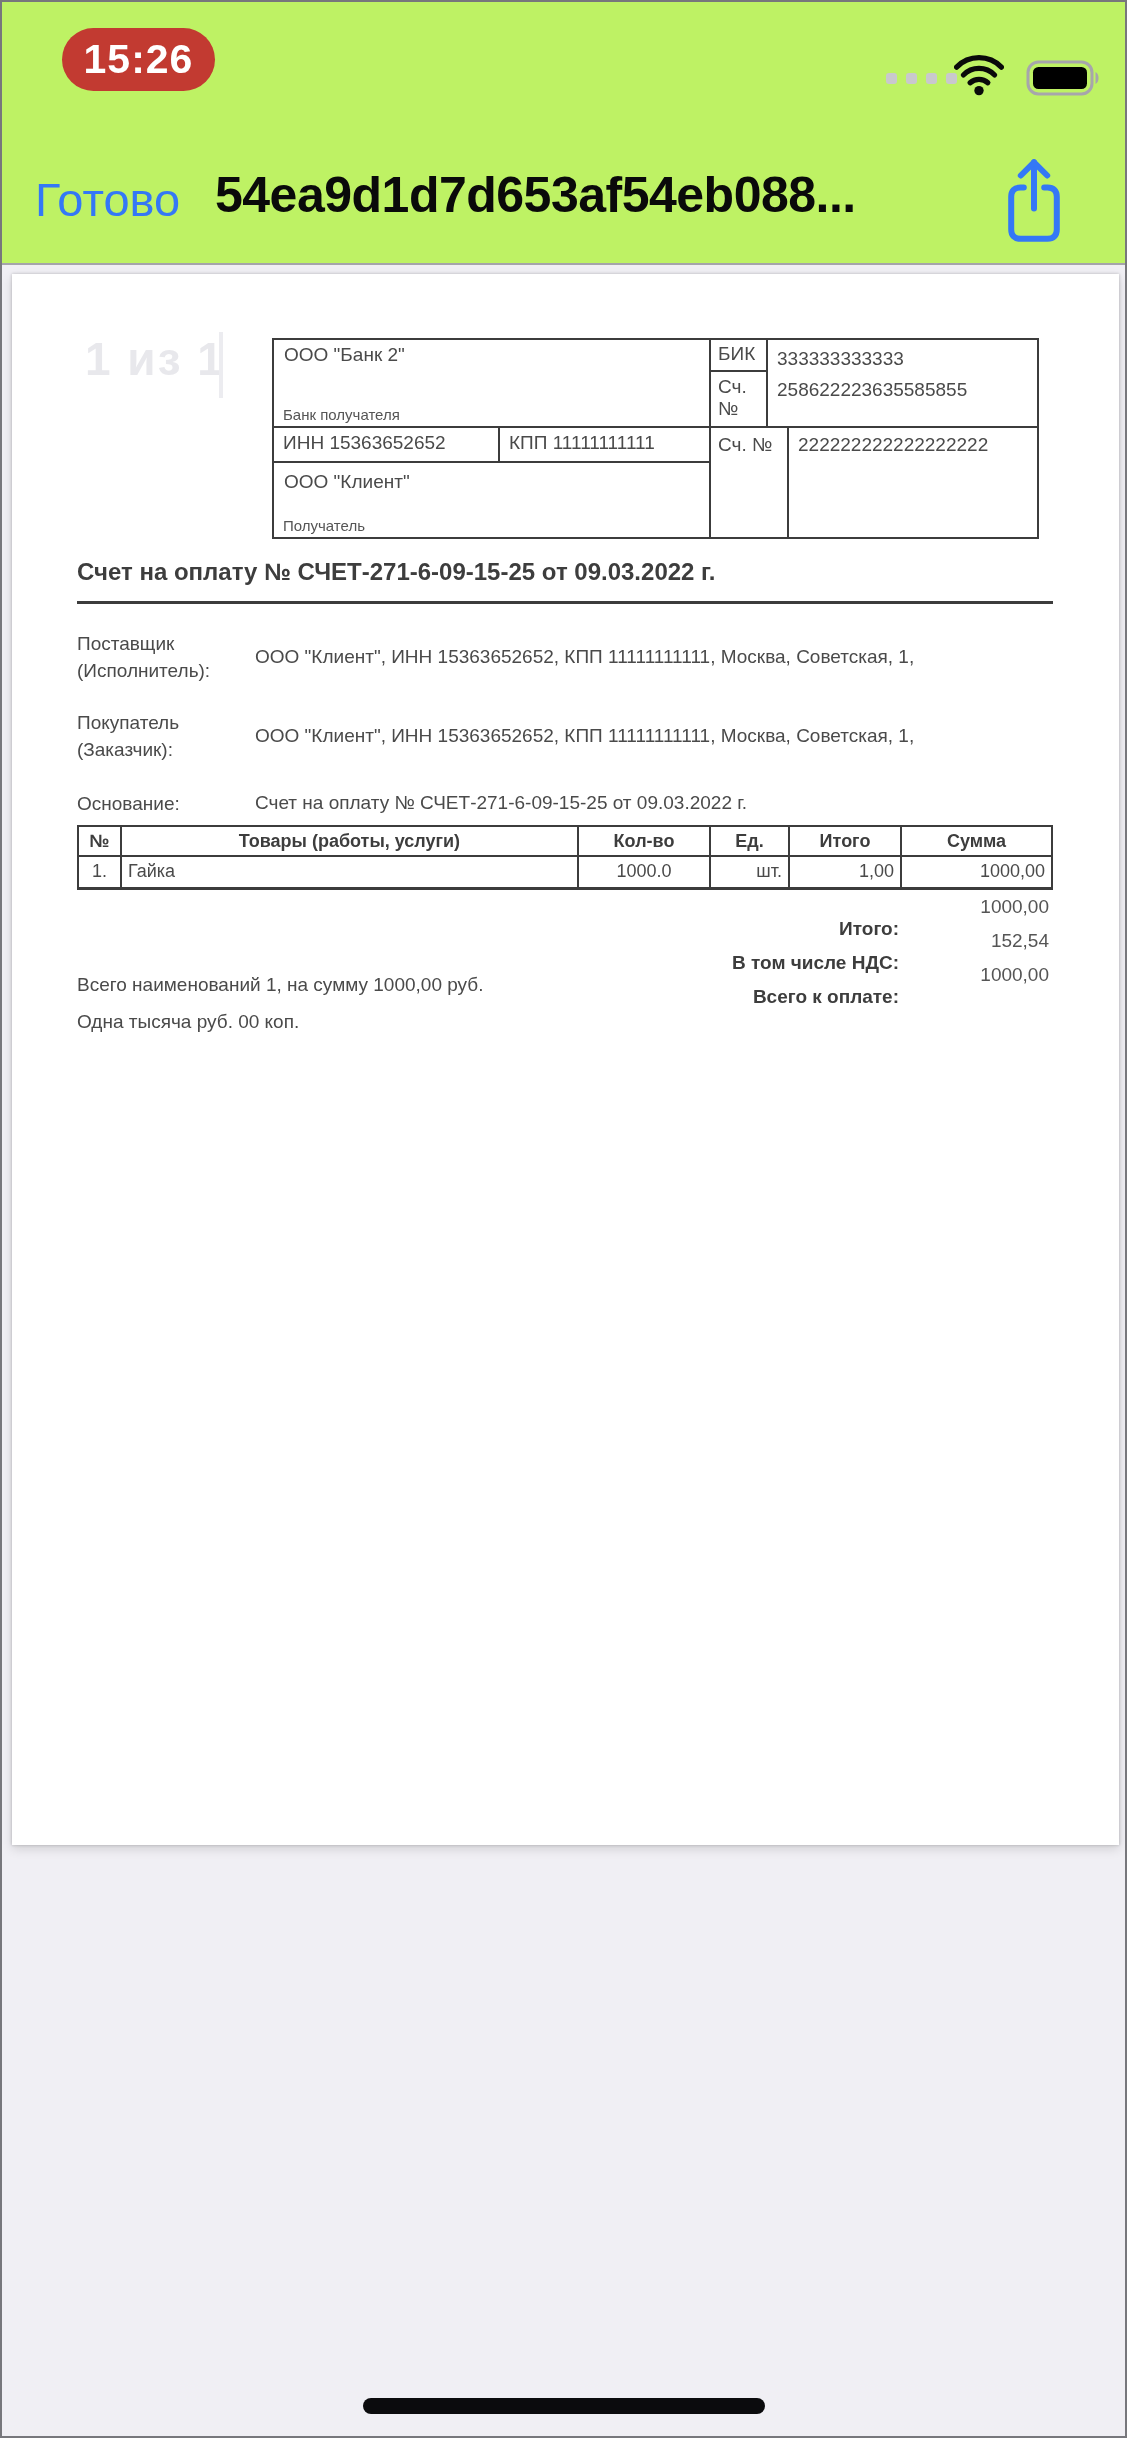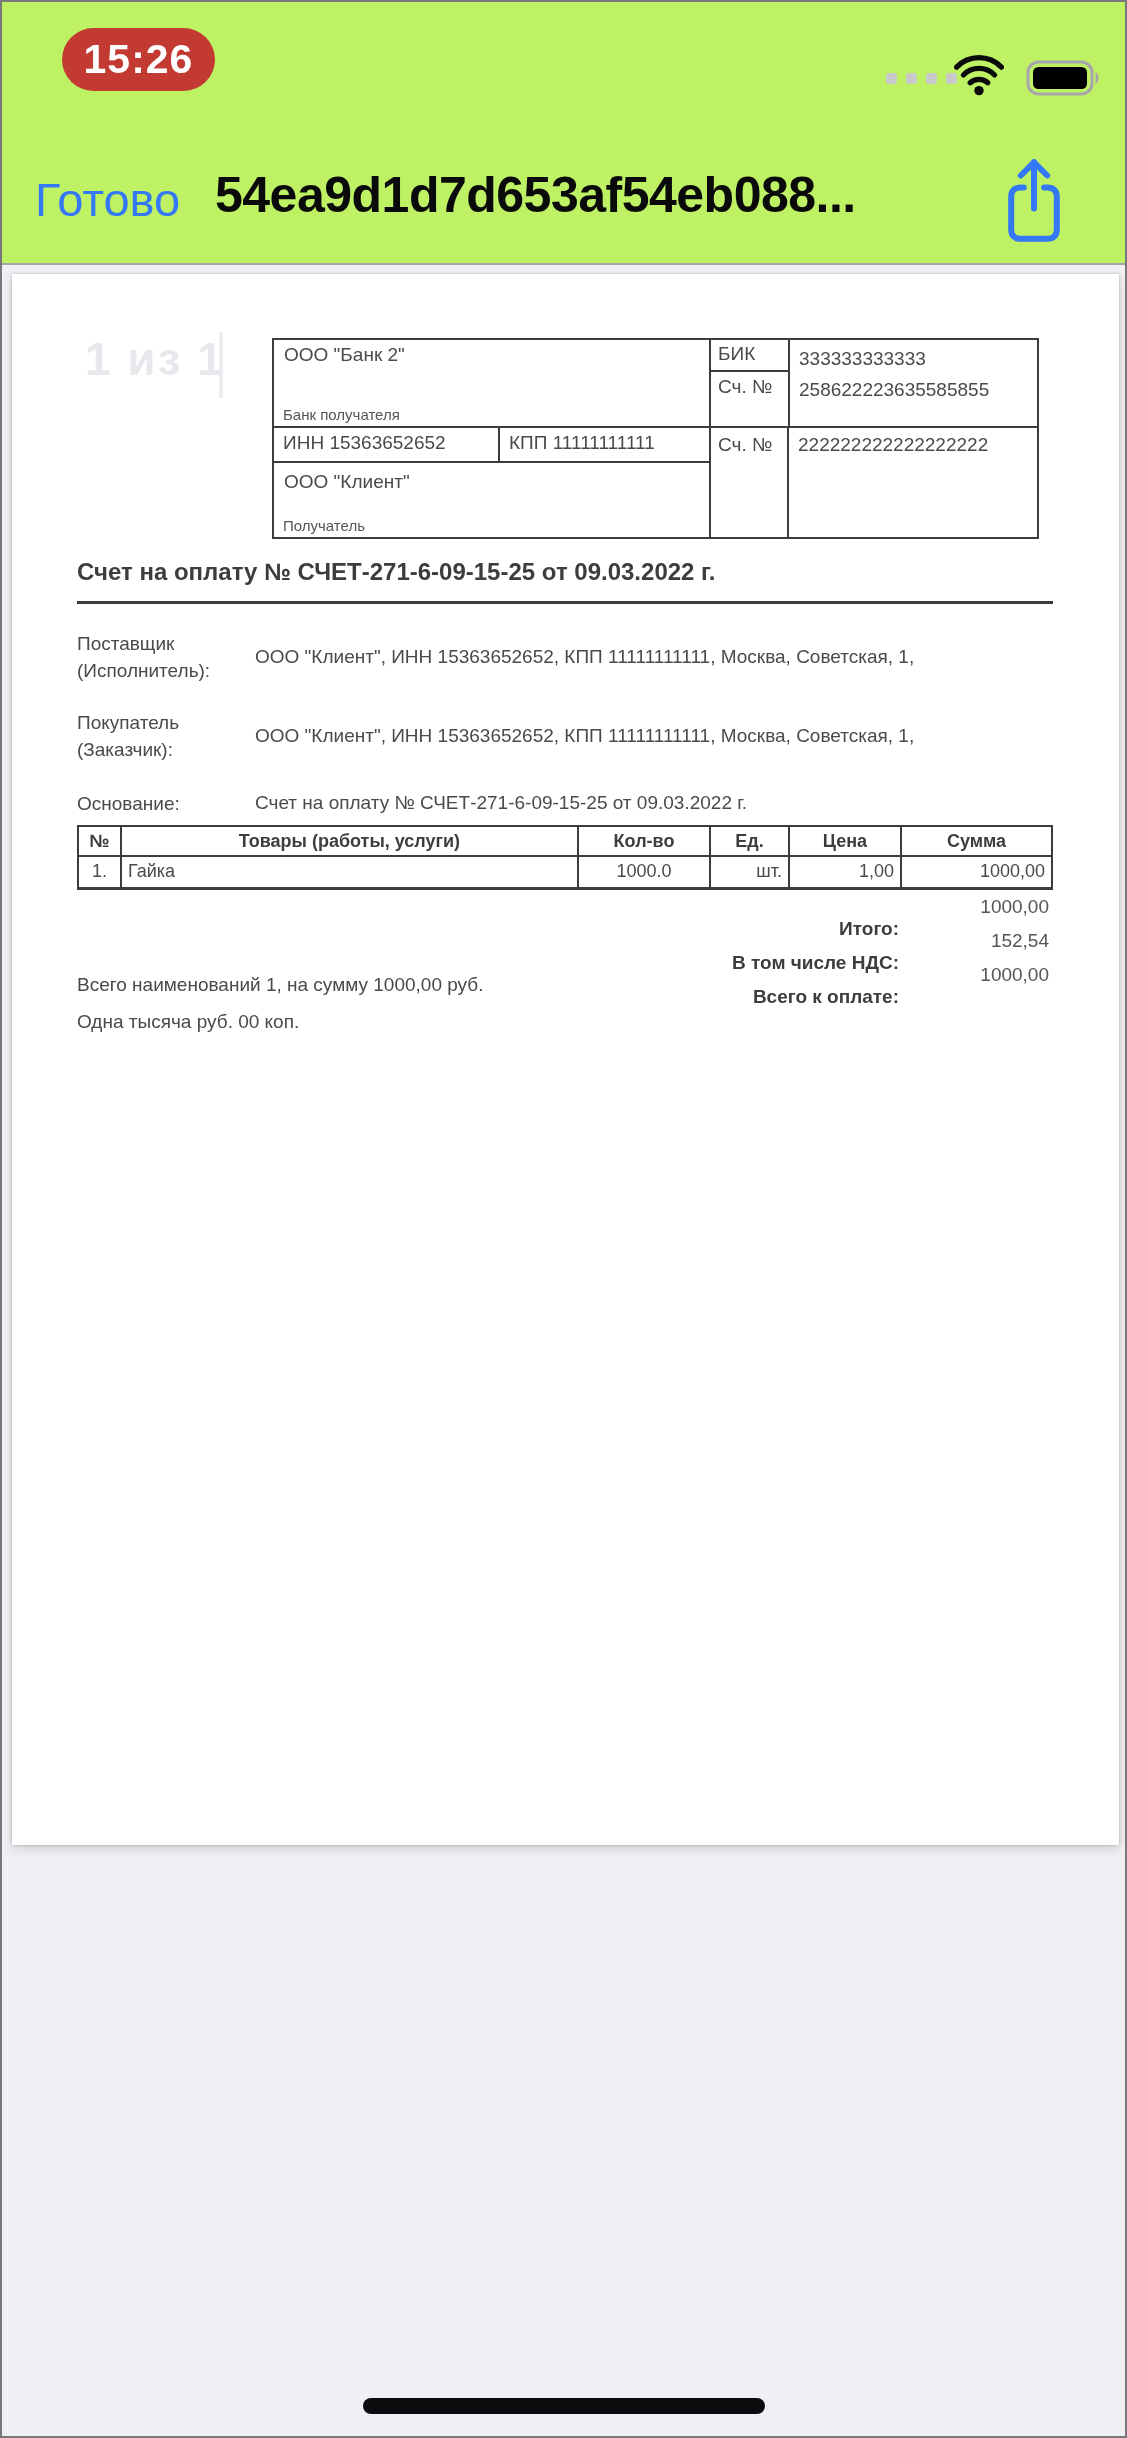--- a/index.html
+++ b/index.html
@@ -34,21 +34,21 @@
     color:#4a4a4a;overflow:hidden;
   }
   .watermark{position:absolute;left:73px;top:60px;font-size:46px;line-height:1.1;font-weight:700;color:#e8e8ec;letter-spacing:2px;}
   .watermark-bar{position:absolute;left:207px;top:58px;width:4px;height:66px;background:#ececf0;}
   
   .bank-table{position:absolute;left:260px;top:64px;width:767px;height:201px;border:2px solid #3c3c3c;display:flex;flex-direction:column;font-size:19px;}
   .bt-row-a{display:flex;height:88px;border-bottom:2px solid #3c3c3c;}
   .bt-row-b{display:flex;flex:1;}
   .bt-col-a{width:437px;border-right:2px solid #3c3c3c;position:relative;padding:4px 10px;}
   .bt-caption{position:absolute;left:9px;bottom:3px;font-size:15px;color:#555;}
-  .bt-col-b{width:79px;border-right:2px solid #3c3c3c;display:flex;flex-direction:column;}
+  .bt-col-b{width:57px;border-right:2px solid #3c3c3c;display:flex;flex-direction:column;}
   .bt-bik-label{height:32px;border-bottom:2px solid #3c3c3c;padding:3px 0 0 7px;}
   .bt-acct-label{padding:4px 0 0 7px;}
   .bt-col-c{flex:1;padding:3px 0 0 9px;line-height:31px;}
   .bt-col-a2{width:437px;border-right:2px solid #3c3c3c;position:relative;display:flex;flex-direction:column;}
   .bt-innkpp{display:flex;height:35px;}
   .bt-inn{width:226px;border-right:2px solid #3c3c3c;border-bottom:2px solid #3c3c3c;padding:4px 0 0 9px;}
   .bt-kpp{flex:1;border-bottom:2px solid #3c3c3c;padding:4px 0 0 9px;}
   .bt-recipient{padding:8px 10px;}
   .bt-col-b2{width:78px;border-right:2px solid #3c3c3c;padding:6px 0 0 7px;}
   .bt-col-c2{flex:1;padding:6px 0 0 9px;}
@@ -174,21 +174,21 @@
         <div class="party-value">Счет на оплату № СЧЕТ-271-6-09-15-25 от 09.03.2022 г.</div>
       </div>
     </div>
 
     <div class="items-table">
       <div class="it-row it-header">
         <div class="it-cell">№</div>
         <div class="it-cell">Товары (работы, услуги)</div>
         <div class="it-cell">Кол-во</div>
         <div class="it-cell">Ед.</div>
-        <div class="it-cell">Цена</div>
+        <div class="it-cell">Итого</div>
         <div class="it-cell">Сумма</div>
       </div>
       <div class="it-row">
         <div class="it-cell al-c">1.</div>
         <div class="it-cell">Гайка</div>
         <div class="it-cell al-c">1000.0</div>
         <div class="it-cell al-r">шт.</div>
         <div class="it-cell al-r">1,00</div>
         <div class="it-cell al-r">1000,00</div>
       </div>

